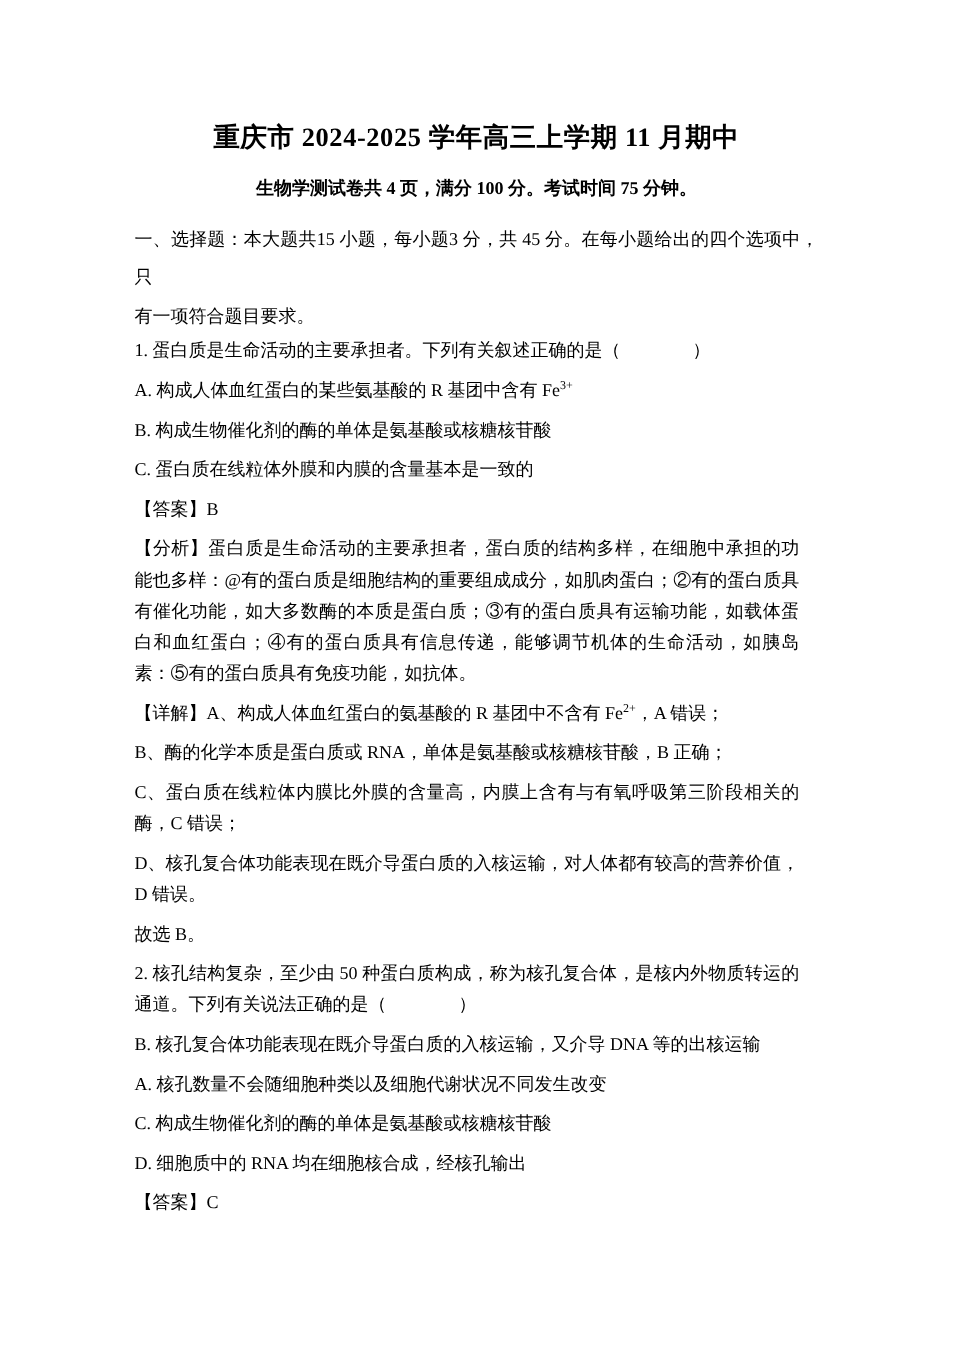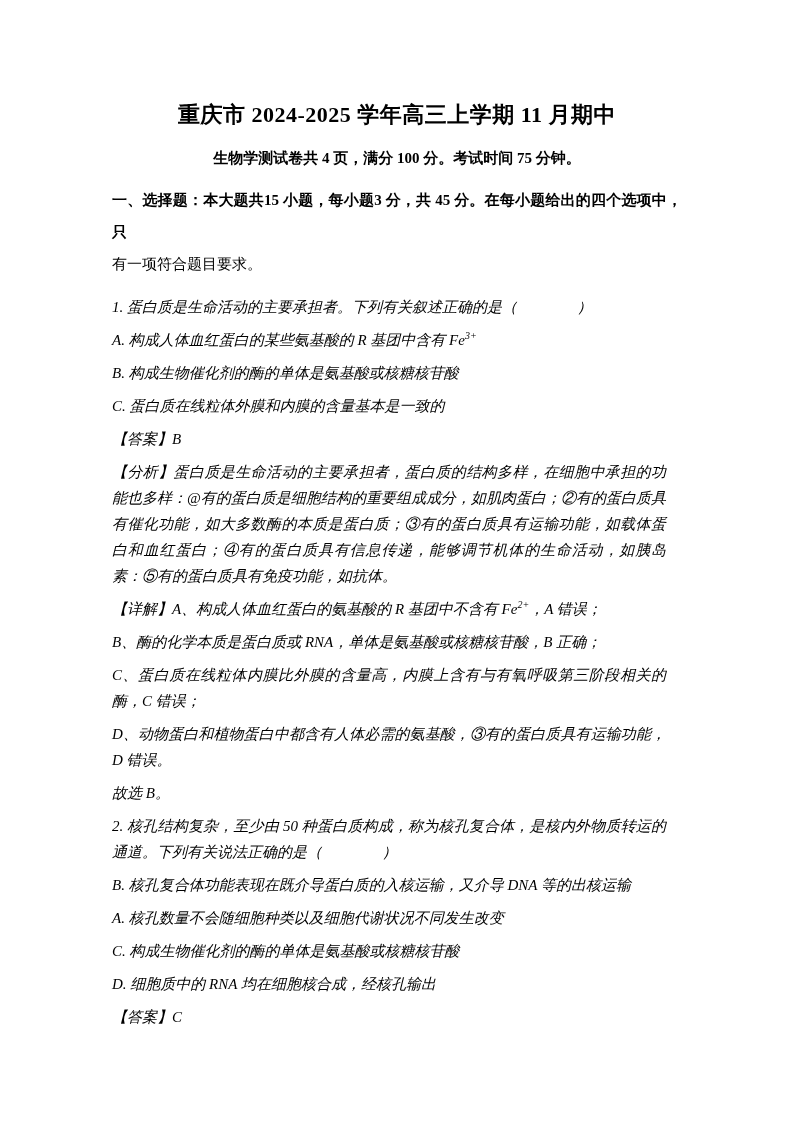--- a/index.html
+++ b/index.html
@@ -26,34 +26,33 @@
     margin: 0 0 15px 0;
     letter-spacing: 0.5px;
   }
   .doc-subtitle {
     text-align: center;
     line-height: 26px;
     margin: 0 0 13px 0;
     font-weight: bold;
   }
   .heading-line1 {
-    font-weight: bold;
+    font-weight: normal;
     line-height: 32px;
     text-align: justify;
     text-align-last: justify;
   }
   .heading-line2 {
     line-height: 32px;
-    margin: 0 0 14px 0;
+    margin: 0 0 0 0;
   }
   p.para {
     margin: 0 16px 7px 0;
     line-height: 26px;
     text-align: justify;
-    font-style: italic;
   }
   sup {
     font-size: 10px;
     line-height: 0;
     vertical-align: super;
   }
 </style>
 </head>
 <body>
 
@@ -71,21 +70,21 @@
   <div>
     <p class="para">1. 蛋白质是生命活动的主要承担者。下列有关叙述正确的是（　　　　）</p>
     <p class="para"><span>A. 构成人体血红蛋白的某些氨基酸的 R 基团中含有 Fe</span><sup>3+</sup></p>
     <p class="para">B. 构成生物催化剂的酶的单体是氨基酸或核糖核苷酸</p>
     <p class="para">C. 蛋白质在线粒体外膜和内膜的含量基本是一致的</p>
     <p class="para">【答案】B</p>
     <p class="para">【分析】蛋白质是生命活动的主要承担者，蛋白质的结构多样，在细胞中承担的功能也多样：@有的蛋白质是细胞结构的重要组成成分，如肌肉蛋白；②有的蛋白质具有催化功能，如大多数酶的本质是蛋白质；③有的蛋白质具有运输功能，如载体蛋白和血红蛋白；④有的蛋白质具有信息传递，能够调节机体的生命活动，如胰岛素：⑤有的蛋白质具有免疫功能，如抗体。</p>
     <p class="para"><span>【详解】A、构成人体血红蛋白的氨基酸的 R 基团中不含有 Fe</span><sup>2+</sup><span>，A 错误；</span></p>
     <p class="para">B、酶的化学本质是蛋白质或 RNA，单体是氨基酸或核糖核苷酸，B 正确；</p>
     <p class="para">C、蛋白质在线粒体内膜比外膜的含量高，内膜上含有与有氧呼吸第三阶段相关的酶，C 错误；</p>
-    <p class="para">D、动物蛋白和植物蛋白中都含有人体必需的氨基酸，③有的蛋白质具有运输功能，D 错误。</p>
+    <p class="para">D、核孔复合体功能表现在既介导蛋白质的入核运输，对人体都有较高的营养价值，D 错误。</p>
     <p class="para">故选 B。</p>
   </div>
 
   <div>
     <p class="para">2. 核孔结构复杂，至少由 50 种蛋白质构成，称为核孔复合体，是核内外物质转运的通道。下列有关说法正确的是（　　　　）</p>
     <p class="para">B. 核孔复合体功能表现在既介导蛋白质的入核运输，又介导 DNA 等的出核运输</p>
     <p class="para">A. 核孔数量不会随细胞种类以及细胞代谢状况不同发生改变</p>
     <p class="para">C. 构成生物催化剂的酶的单体是氨基酸或核糖核苷酸</p>
     <p class="para">D. 细胞质中的 RNA 均在细胞核合成，经核孔输出</p>
     <p class="para">【答案】C</p>

